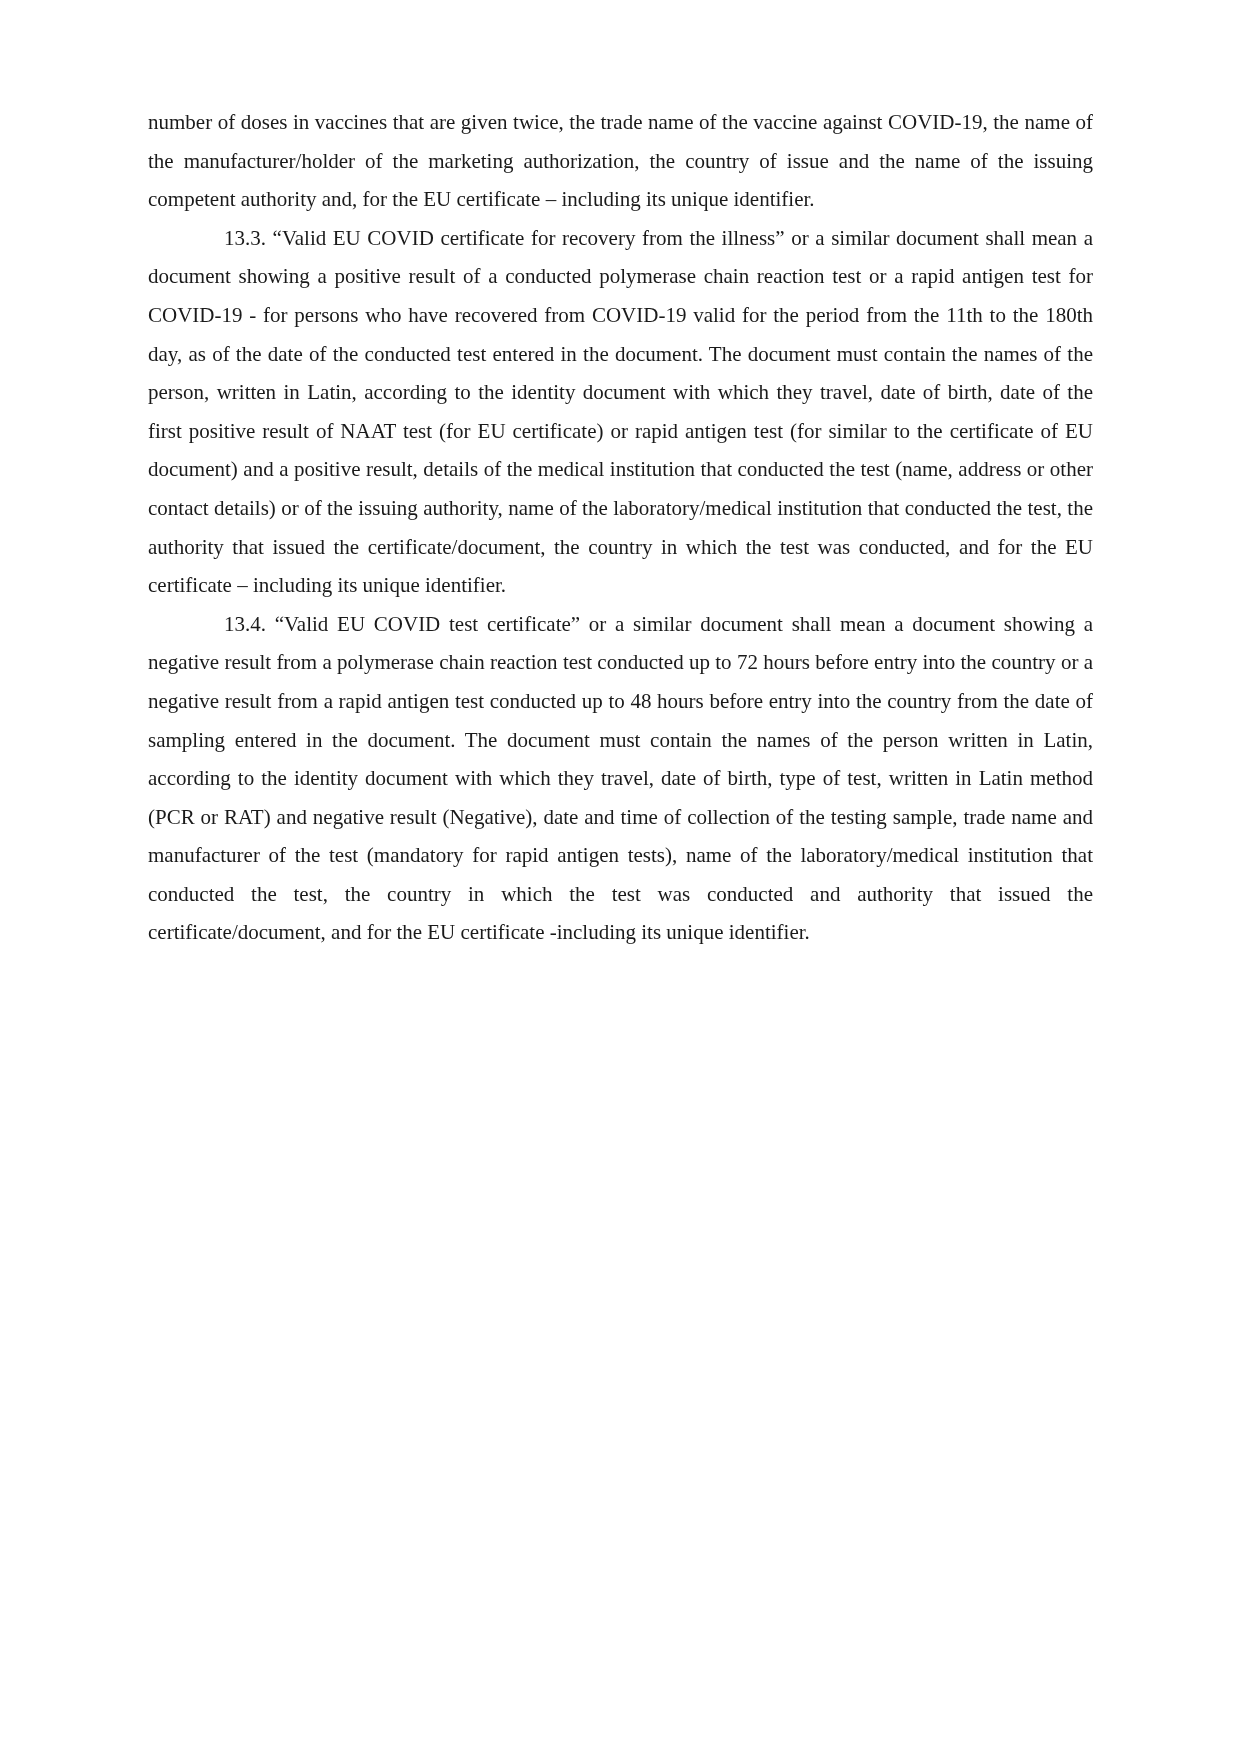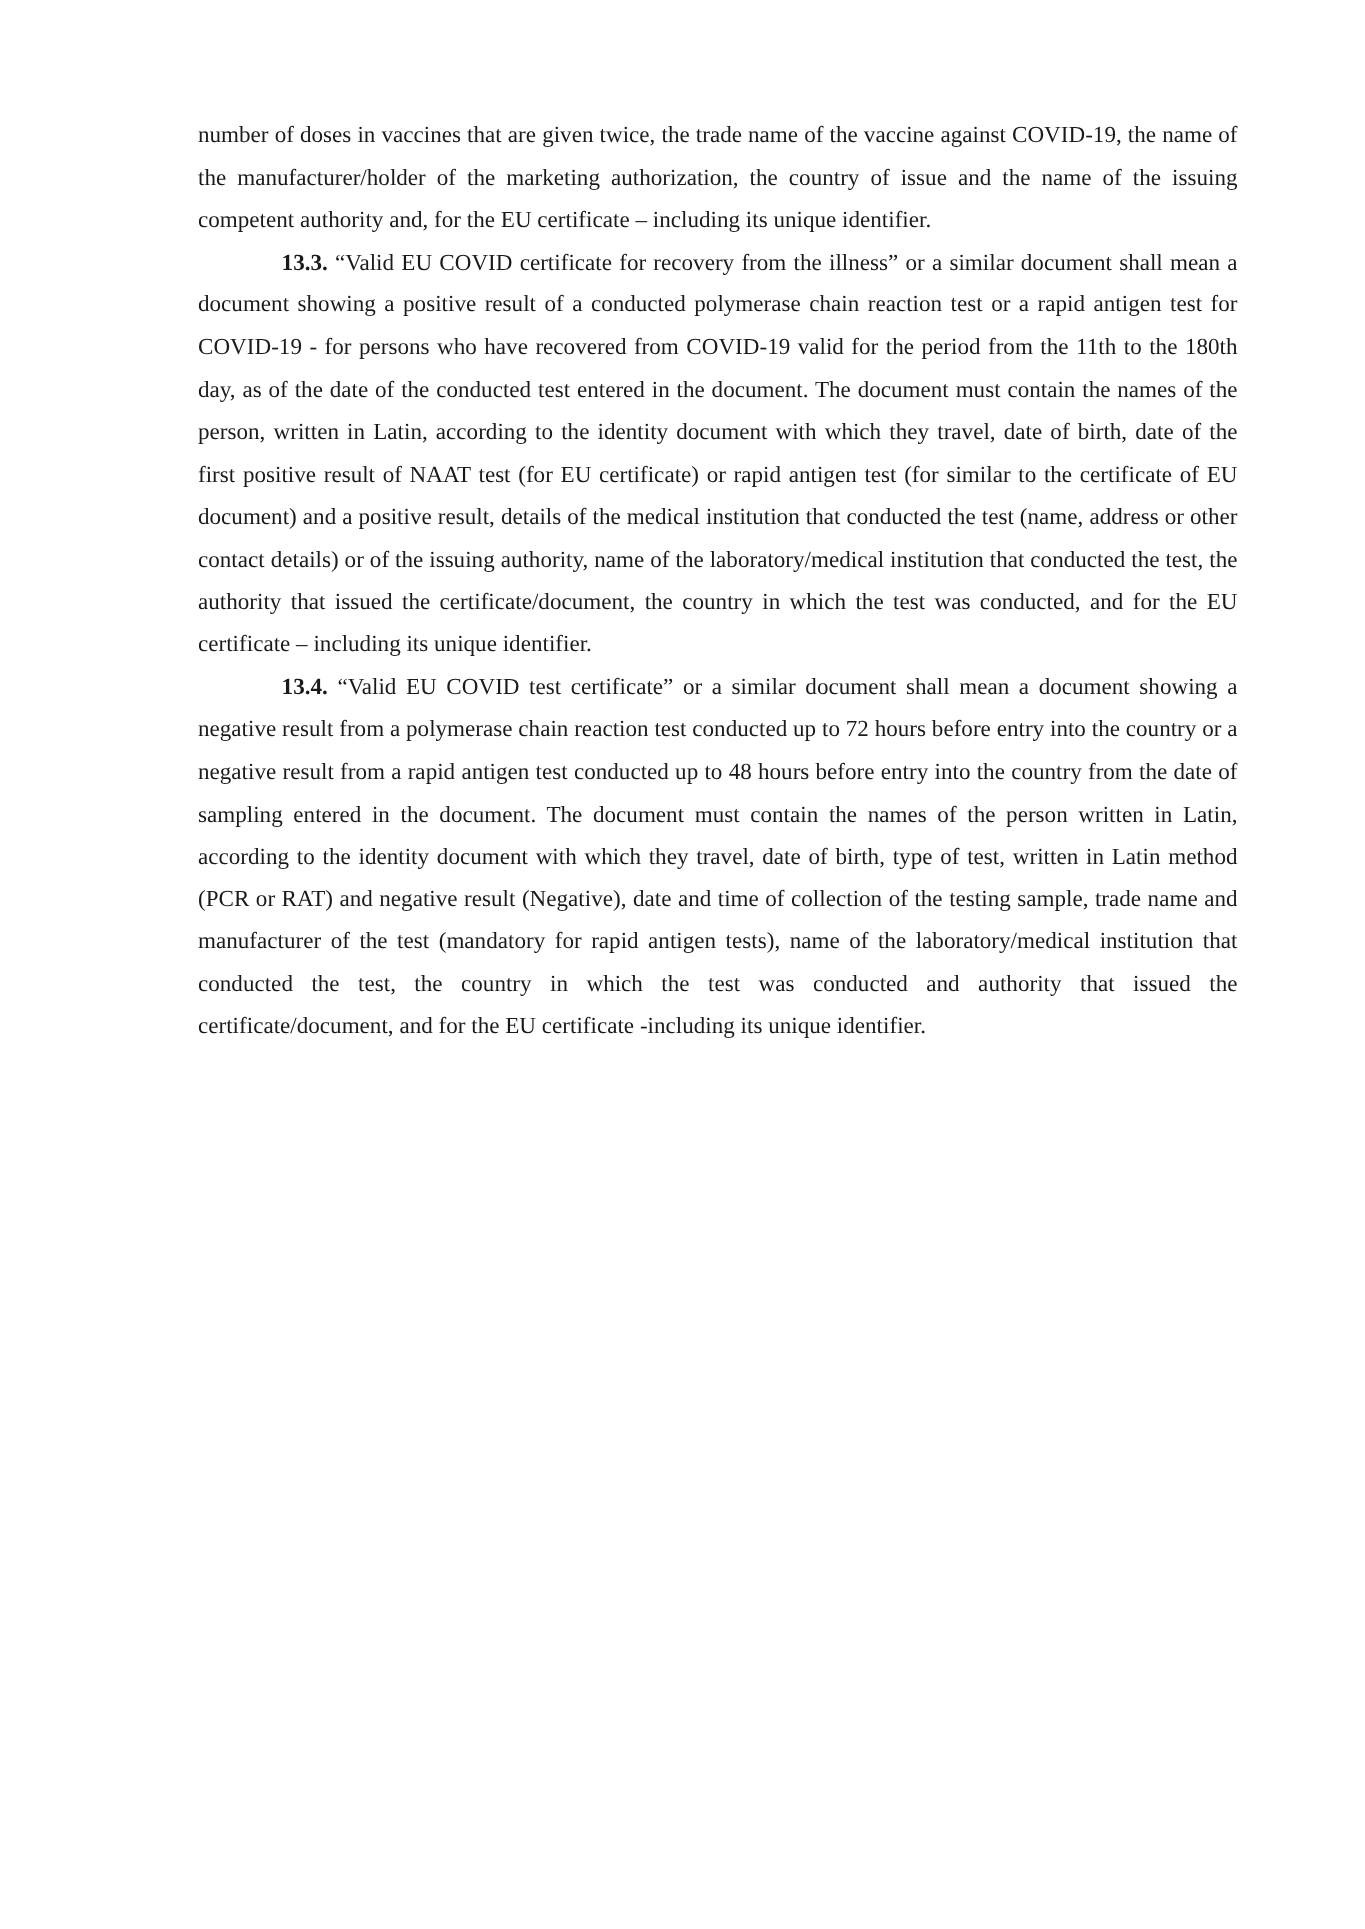--- a/index.html
+++ b/index.html
@@ -16,31 +16,30 @@
     .page {
       position: absolute;
       left: 148px;
       top: 103px;
       width: 945px;
       font-family: "Liberation Serif", "DejaVu Serif", serif;
       font-size: 21px;
       line-height: 38.6px;
       color: #1a1a1a;
       text-align: justify;
-      margin-left: 32px;
     }
     .para {
       margin: 0;
       padding: 0;
     }
     .para.indented {
       text-indent: 76px;
     }
     .section-num {
-      font-weight: bold;
+      font-weight: normal;
     }
   </style>
 </head>
 <body>
 
 <div class="page">
   <p class="para">
     <span>number of doses in vaccines that are given twice, the trade name of the vaccine against COVID-19, the name of the manufacturer/holder of the marketing authorization, the country of issue and the name of the issuing competent authority and, for the EU certificate – including its unique identifier.</span>
   </p>
   <p class="para indented">

